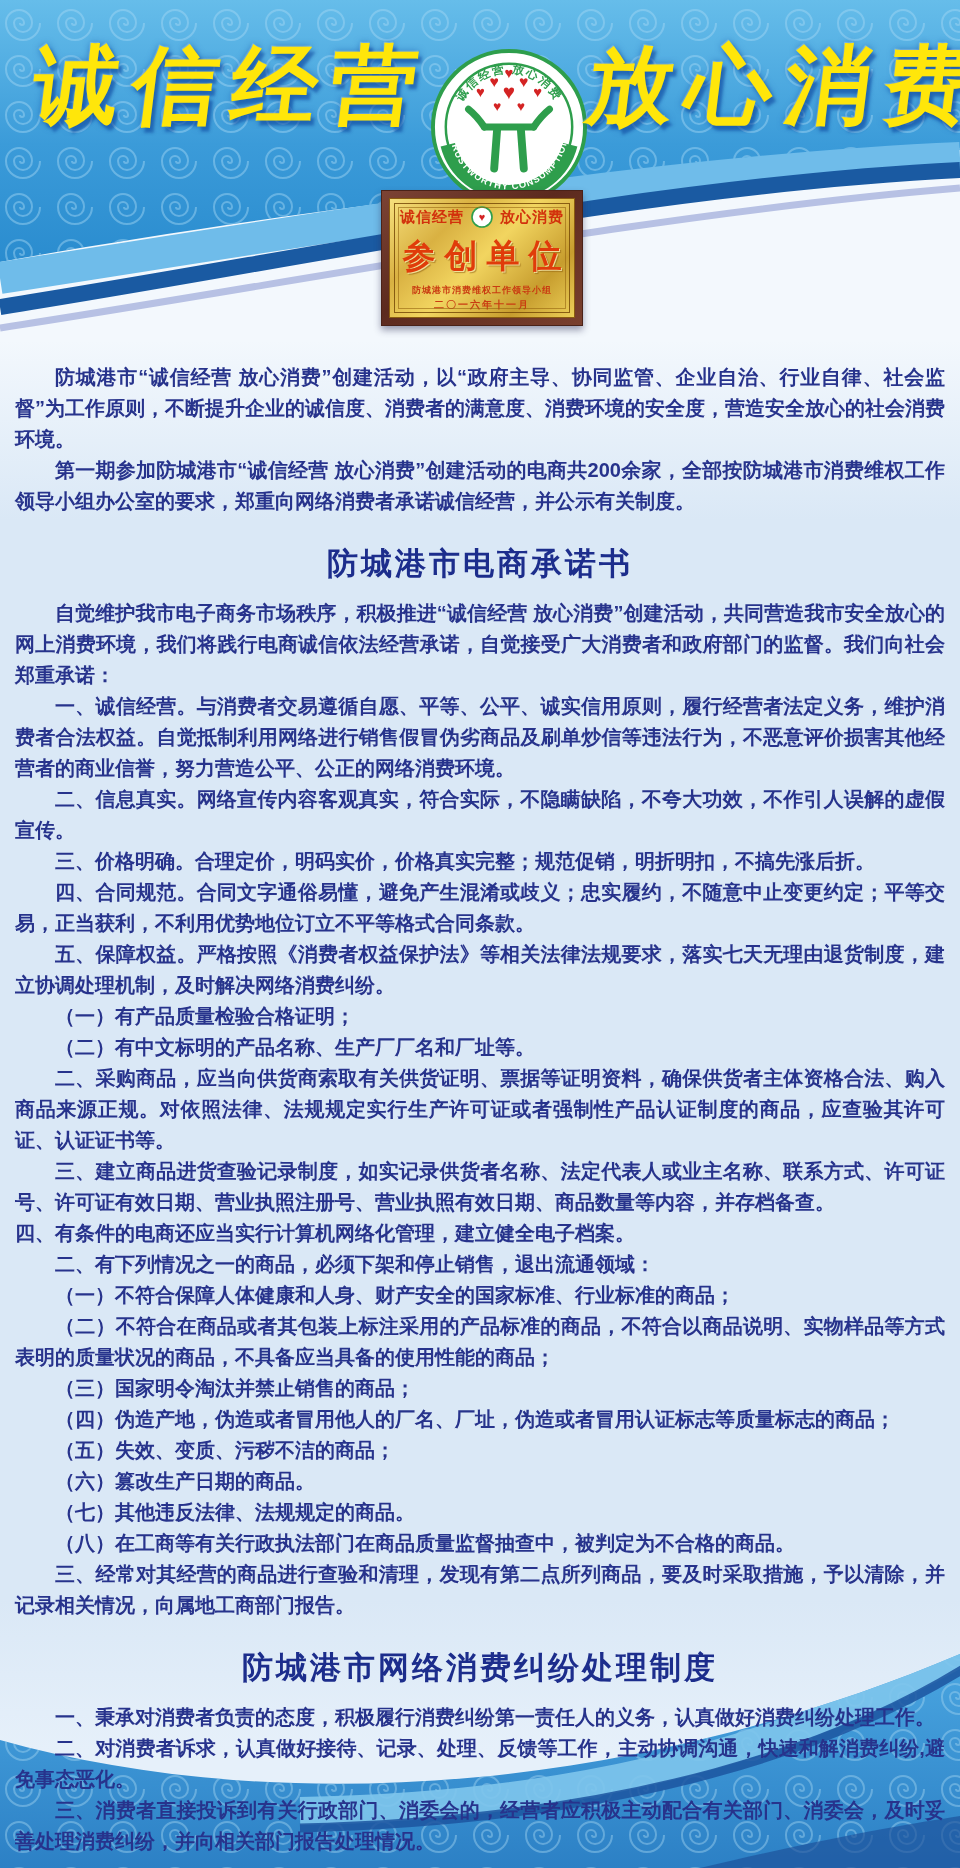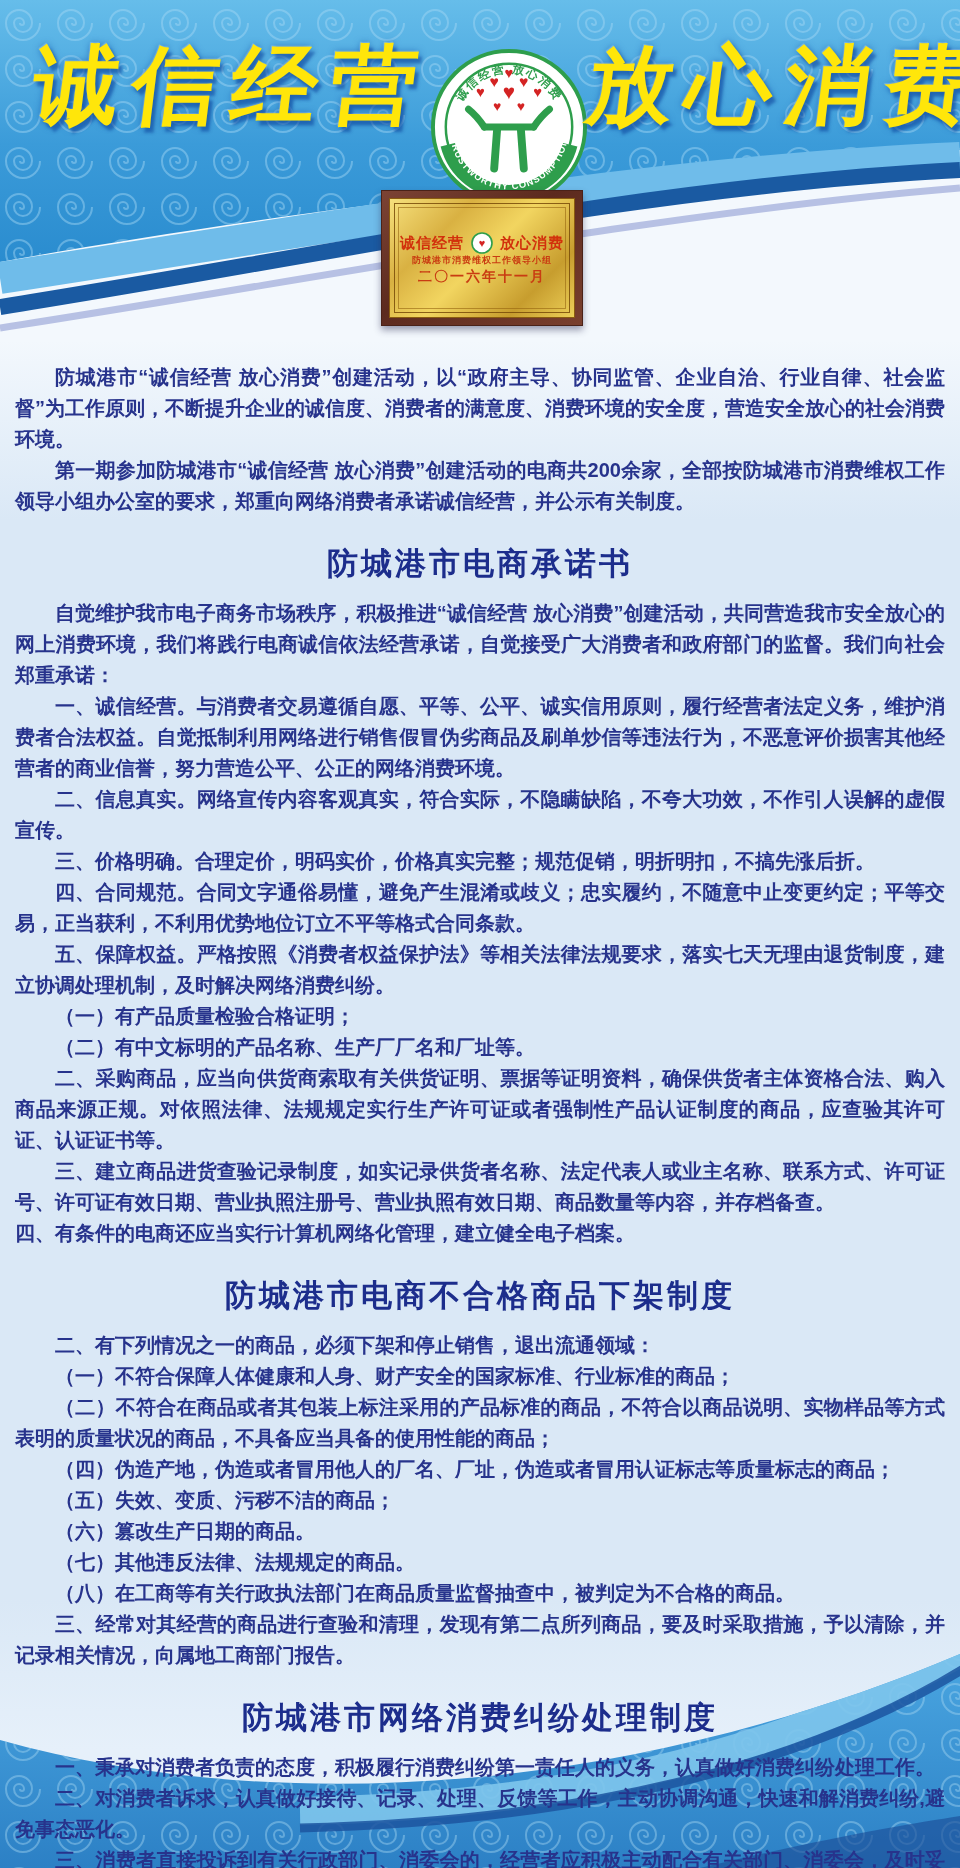--- a/index.html
+++ b/index.html
@@ -45,21 +45,21 @@
     content:"";position:absolute;inset:8px;border:1px solid rgba(150,100,15,.6);pointer-events:none;
   }
   .plaque-top{display:flex;align-items:center;gap:7px;margin-top:2px;}
   .plaque-top span.txt{font-size:15px;font-weight:bold;color:#d2310c;letter-spacing:1px;}
   .mini-logo{display:inline-flex;}
   .plaque-title{
     font-size:33px;font-weight:bold;color:#e03c0a;letter-spacing:9px;margin:6px 0 5px 9px;
     text-shadow:1px 1px 0 rgba(255,244,180,.8),2px 2px 1px rgba(120,70,0,.45);
   }
   .plaque-org{font-size:9px;font-weight:bold;color:#c93c12;letter-spacing:1px;}
-  .plaque-date{font-size:14px;font-weight:bold;color:#c93c12;letter-spacing:2px;margin-top:1px;}
+  .plaque-date{font-size:10px;font-weight:bold;color:#c93c12;letter-spacing:2px;margin-top:1px;}
   
   .content{position:absolute;top:362px;left:15px;right:15px;z-index:2;}
   .content p{
     margin:0;font-size:20px;line-height:31px;font-weight:bold;color:#27338c;
     text-align:justify;text-indent:2em;
   }
   .content p.flush{text-indent:0;}
   .content h2{
     margin:26px 0 13px;font-size:31px;line-height:42px;font-weight:bold;color:#1c2d8c;
     text-align:center;letter-spacing:3px;font-family:Liberation Serif, serif;
@@ -134,20 +134,21 @@
       <div class="plaque-top">
         <span class="txt">诚信经营</span>
         <span class="mini-logo">
           <svg width="22" height="22" viewBox="-11 -11 22 22">
             <circle cx="0" cy="0" r="10" fill="#ffffff" stroke="#2e9e4c" stroke-width="1.6"></circle>
             <text x="0" y="3.5" font-size="11" fill="#d42323" text-anchor="middle">♥</text>
           </svg>
         </span>
         <span class="txt">放心消费</span>
       </div>
+      <div class="plaque-title">参创单位</div>
       <div class="plaque-org">防城港市消费维权工作领导小组</div>
       <div class="plaque-date">二〇一六年十一月</div>
     </div>
   </div>
 
   <div class="content">
     <div>
         <p>防城港市“诚信经营 放心消费”创建活动，以“政府主导、协同监管、企业自治、行业自律、社会监督”为工作原则，不断提升企业的诚信度、消费者的满意度、消费环境的安全度，营造安全放心的社会消费环境。</p>
         <p>第一期参加防城港市“诚信经营 放心消费”创建活动的电商共200余家，全部按防城港市消费维权工作领导小组办公室的要求，郑重向网络消费者承诺诚信经营，并公示有关制度。</p>
       </div>
@@ -162,24 +163,24 @@
           <p>五、保障权益。严格按照《消费者权益保护法》等相关法律法规要求，落实七天无理由退货制度，建立协调处理机制，及时解决网络消费纠纷。</p>
         </section>
         <section>
           <p>（一）有产品质量检验合格证明；</p>
           <p>（二）有中文标明的产品名称、生产厂厂名和厂址等。</p>
           <p>二、采购商品，应当向供货商索取有关供货证明、票据等证明资料，确保供货者主体资格合法、购入商品来源正规。对依照法律、法规规定实行生产许可证或者强制性产品认证制度的商品，应查验其许可证、认证证书等。</p>
           <p>三、建立商品进货查验记录制度，如实记录供货者名称、法定代表人或业主名称、联系方式、许可证号、许可证有效日期、营业执照注册号、营业执照有效日期、商品数量等内容，并存档备查。</p>
           <p class="flush">四、有条件的电商还应当实行计算机网络化管理，建立健全电子档案。</p>
         </section>
         <section>
-          <h2>防城港市电商不合格商品下架制度</h2>
           <p>二、有下列情况之一的商品，必须下架和停止销售，退出流通领域：</p>
           <p>（一）不符合保障人体健康和人身、财产安全的国家标准、行业标准的商品；</p>
           <p>（二）不符合在商品或者其包装上标注采用的产品标准的商品，不符合以商品说明、实物样品等方式表明的质量状况的商品，不具备应当具备的使用性能的商品；</p>
+          <p>（三）国家明令淘汰并禁止销售的商品；</p>
           <p>（四）伪造产地，伪造或者冒用他人的厂名、厂址，伪造或者冒用认证标志等质量标志的商品；</p>
           <p>（五）失效、变质、污秽不洁的商品；</p>
           <p>（六）篡改生产日期的商品。</p>
           <p>（七）其他违反法律、法规规定的商品。</p>
           <p>（八）在工商等有关行政执法部门在商品质量监督抽查中，被判定为不合格的商品。</p>
           <p>三、经常对其经营的商品进行查验和清理，发现有第二点所列商品，要及时采取措施，予以清除，并记录相关情况，向属地工商部门报告。</p>
         </section>
         <section>
           <h2>防城港市网络消费纠纷处理制度</h2>
           <p>一、秉承对消费者负责的态度，积极履行消费纠纷第一责任人的义务，认真做好消费纠纷处理工作。</p>

